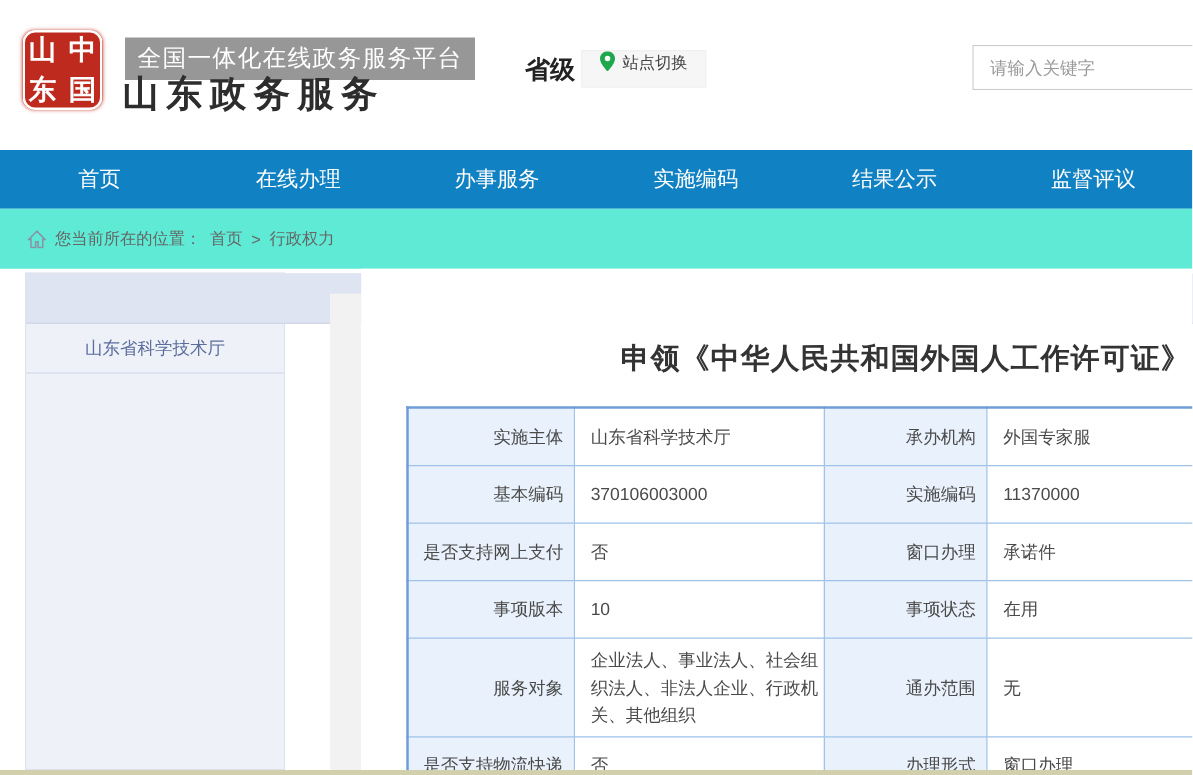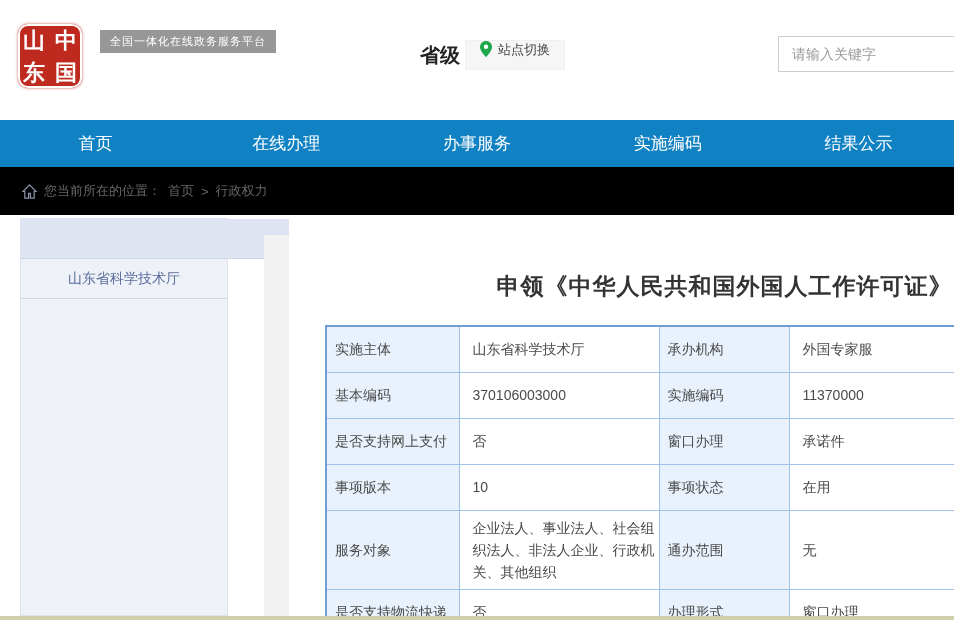--- a/index.html
+++ b/index.html
@@ -8,38 +8,38 @@
   .viewport { position:relative; width:954px; height:620px; overflow:hidden; background:#fff; }
 
   
   .header { position:absolute; left:0; top:0; width:954px; height:120px; background:#fff; }
   .seal { position:absolute; left:18px; top:24px; width:64px; height:64px; background:#bf2a1f;
           border-radius:10px; display:grid; grid-template-columns:1fr 1fr; grid-template-rows:1fr 1fr;
           box-shadow:0 0 0 2px #fff inset, 0 0 3px rgba(191,42,31,.8); }
   .seal span { display:flex; align-items:center; justify-content:center; color:#fff;
           font-family:"DejaVu Serif","Liberation Serif",serif; font-weight:bold; font-size:22px; line-height:1; }
   .badge { position:absolute; left:100px; top:30px; background:#979797; color:#fff;
-          font-size:11px; padding:4px 10px; letter-spacing:1px; }
+          font-size:19px; padding:4px 10px; letter-spacing:1px; }
   .brand { position:absolute; left:98px; top:56px; font-size:29px; font-weight:bold; color:#2d2d2d; letter-spacing:6px; }
   .level { position:absolute; left:420px; top:42px; font-size:20px; font-weight:bold; color:#222; }
   .site-switch { position:absolute; left:465px; top:40px; height:30px; background:#f6f6f6; border:1px solid #f0f0f0;
           display:flex; align-items:flex-start; gap:6px; padding:0 14px; font-size:13px; color:#444; cursor:pointer; }
   .search-box { position:absolute; left:778px; top:36px; width:260px; height:36px; border:1px solid #ccc; background:#fff; }
   .search-box input { width:100%; height:100%; border:none; outline:none; padding:0 13px; font-size:14px; color:#333;
           font-family:"Liberation Sans","DejaVu Sans",sans-serif; }
   .search-box input::placeholder { color:#9a9a9a; }
 
   
   .nav { position:absolute; left:0; top:120px; width:954px; height:47px; background:#1081c2;
          display:flex; align-items:stretch; }
   .nav-item { flex:1; display:flex; align-items:center; justify-content:center; color:#fff;
          font-size:17px; cursor:pointer; }
 
   
-  .breadcrumb { position:absolute; left:0; top:167px; width:954px; height:48px; background:#000000;
+  .breadcrumb { position:absolute; left:0; top:167px; width:954px; height:48px; background:#5eead4;
          display:flex; align-items:center; padding-left:22px; gap:7px; font-size:13px; color:#666; }
   .breadcrumb .link { color:#666; cursor:pointer; }
   .home-ic { width:15px; height:15px; display:block; }
 
   
   .sidebar { position:absolute; left:20px; top:218px; width:208px; height:398px;
          display:flex; flex-direction:column; border:1px solid #dde2ee; background:#eef1f8; }
   .side-item { height:40px; flex:0 0 40px; display:flex; align-items:center; justify-content:center;
          border-bottom:1px solid #cfd6e6; cursor:pointer; }
   .side-item.header { background:#dee4f1; color:#3f5d96; font-weight:bold; font-size:16px; }
@@ -48,58 +48,60 @@
 
   .gray-strip { position:absolute; left:264px; top:235px; width:25px; height:381px; background:#f2f2f2; }
 
   
   .content { position:absolute; left:289px; top:215px; width:871px; height:405px; background:#fff; }
   .content-title { position:absolute; left:0; top:56px; width:100%; text-align:center;
          font-size:23px; font-weight:bold; color:#333; letter-spacing:1px; }
   .info-table { position:absolute; left:36px; top:110px; width:799px; border-collapse:collapse;
          table-layout:fixed; border:2px solid #6d9ed8; font-size:14px; color:#4a4a4a; }
   .info-table td { border:1px solid #9ec2e8; height:46px; vertical-align:middle; line-height:22px; }
-  .info-table td.label { background:#e9f2fc; text-align:left; padding:2px 8px; }
+  .info-table td.label { background:#e9f2fc; text-align:right; padding:2px 8px; }
   .info-table td.value { background:#fff; text-align:left; padding:6px 4px 6px 13px; }
   .col-l1 { width:133px; } .col-v1 { width:200px; } .col-l2 { width:130px; } .col-v2 { width:336px; }
 
   .footer-strip { position:absolute; left:0; bottom:0; width:954px; height:4px; background:#d2cfad; z-index:10; }
 </style>
 </head>
 <body>
 
 <div class="viewport">
 
   <div class="header">
     <div class="seal">
         <span>山</span>
         <span>中</span>
         <span>东</span>
         <span>国</span>
       </div>
     <div class="badge">全国一体化在线政务服务平台</div>
+    <div class="brand">山东政务服务</div>
     <div class="level">省级</div>
     <div class="site-switch">
       <svg class="pin-ic" width="12" height="16" viewBox="0 0 12 16">
         <path d="M6 0C2.7 0 0 2.6 0 5.9 0 10.2 6 16 6 16s6-5.8 6-10.1C12 2.6 9.3 0 6 0z" fill="#1fa74e"></path>
         <circle cx="6" cy="5.8" r="2.2" fill="#fff"></circle>
       </svg>
       <span>站点切换</span>
     </div>
     <div class="search-box">
       <input type="text" value="" placeholder="请输入关键字" style="">
     </div>
   </div>
 
   <div class="nav">
       <div class="nav-item">首页</div>
       <div class="nav-item">在线办理</div>
       <div class="nav-item">办事服务</div>
       <div class="nav-item">实施编码</div>
       <div class="nav-item">结果公示</div>
+      <div class="nav-item">监督评议</div>
     </div>
 
   <div class="breadcrumb">
     <svg class="home-ic" viewBox="0 0 16 16">
       <path d="M8 1 1 8h2v7h4v-5h2v5h4V8h2L8 1z" fill="none" stroke="#8a93a8" stroke-width="1.3"></path>
     </svg>
     <span>您当前所在的位置：</span>
     <span class="link">首页</span>
     <span>&gt;</span>
     <span>行政权力</span>

